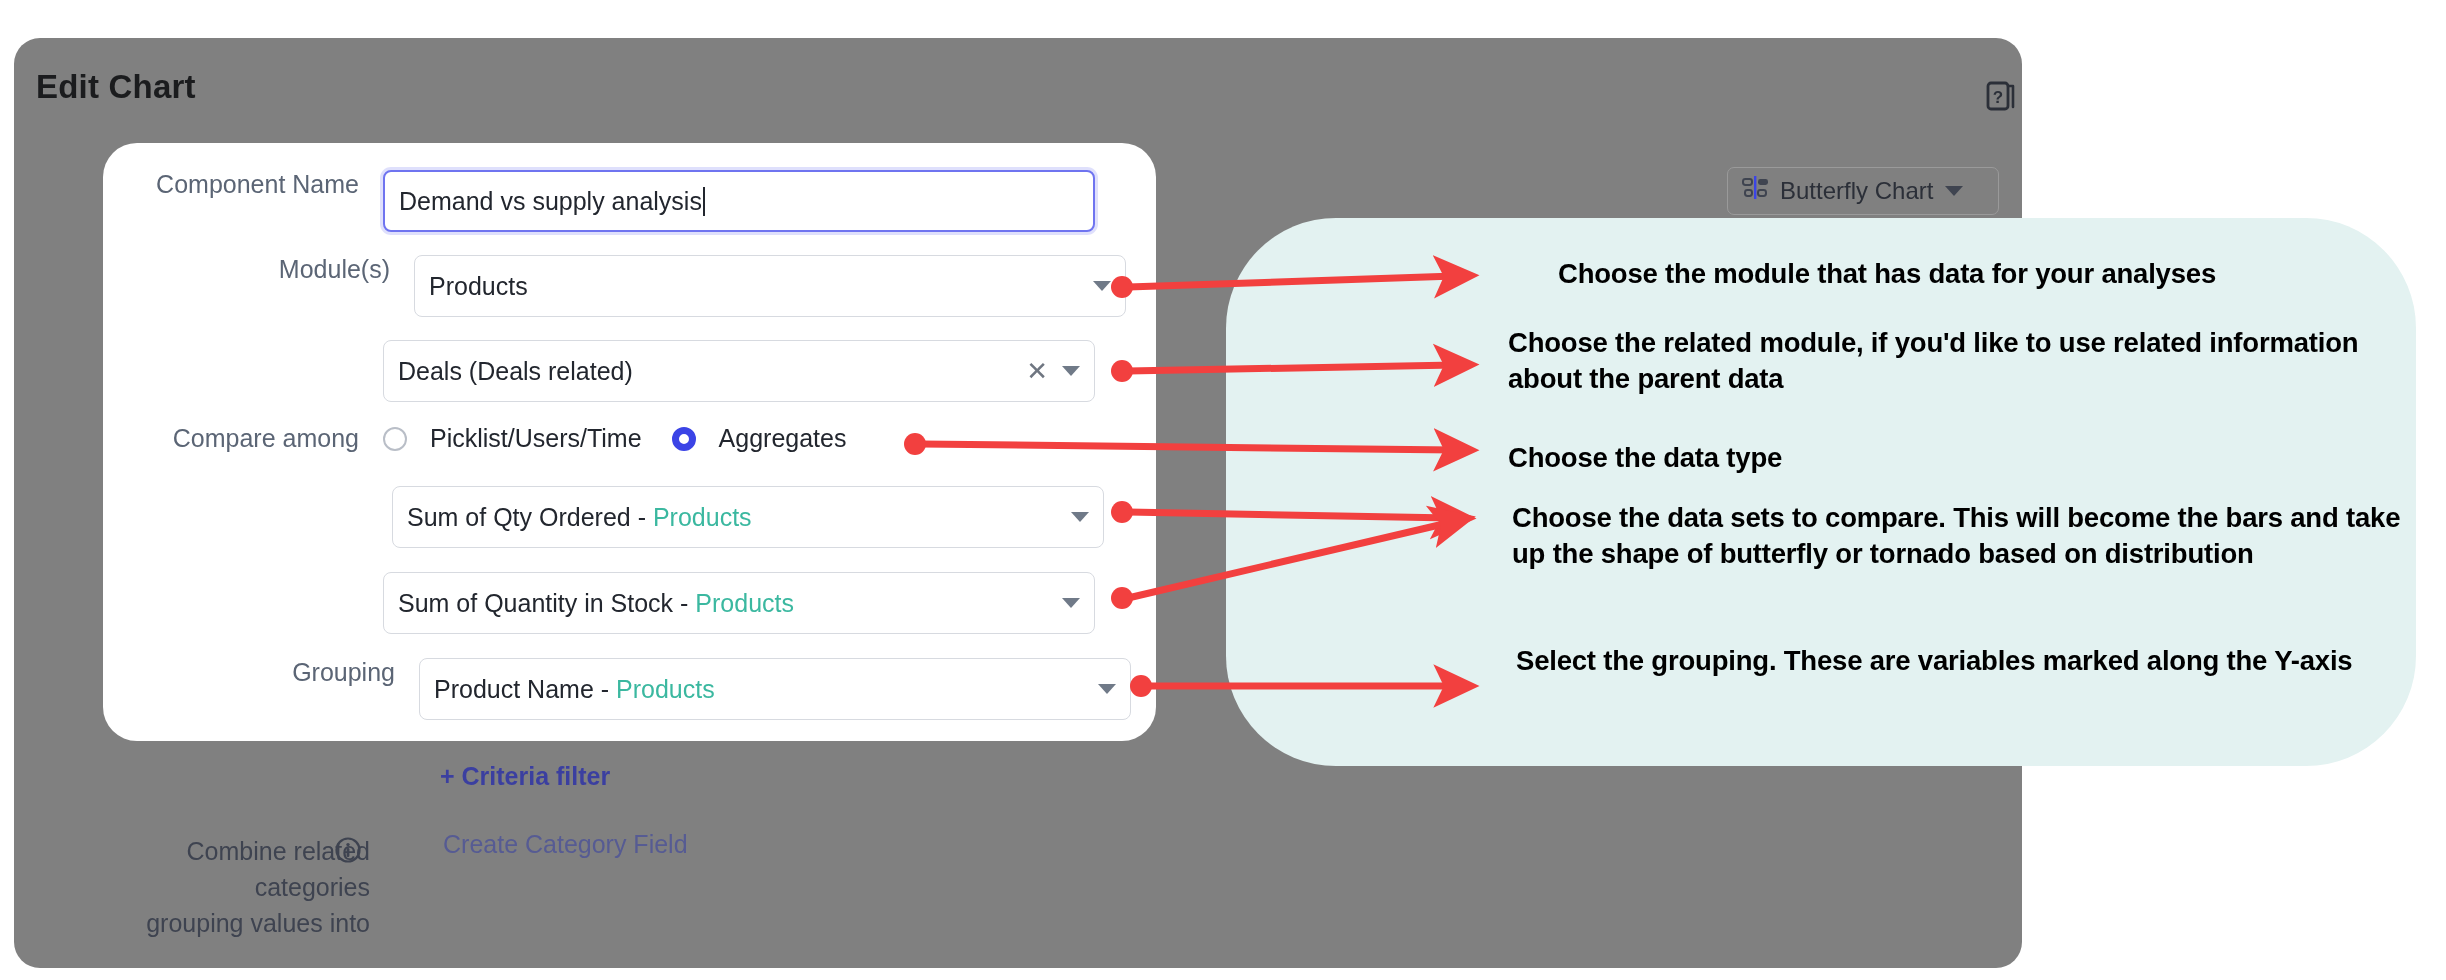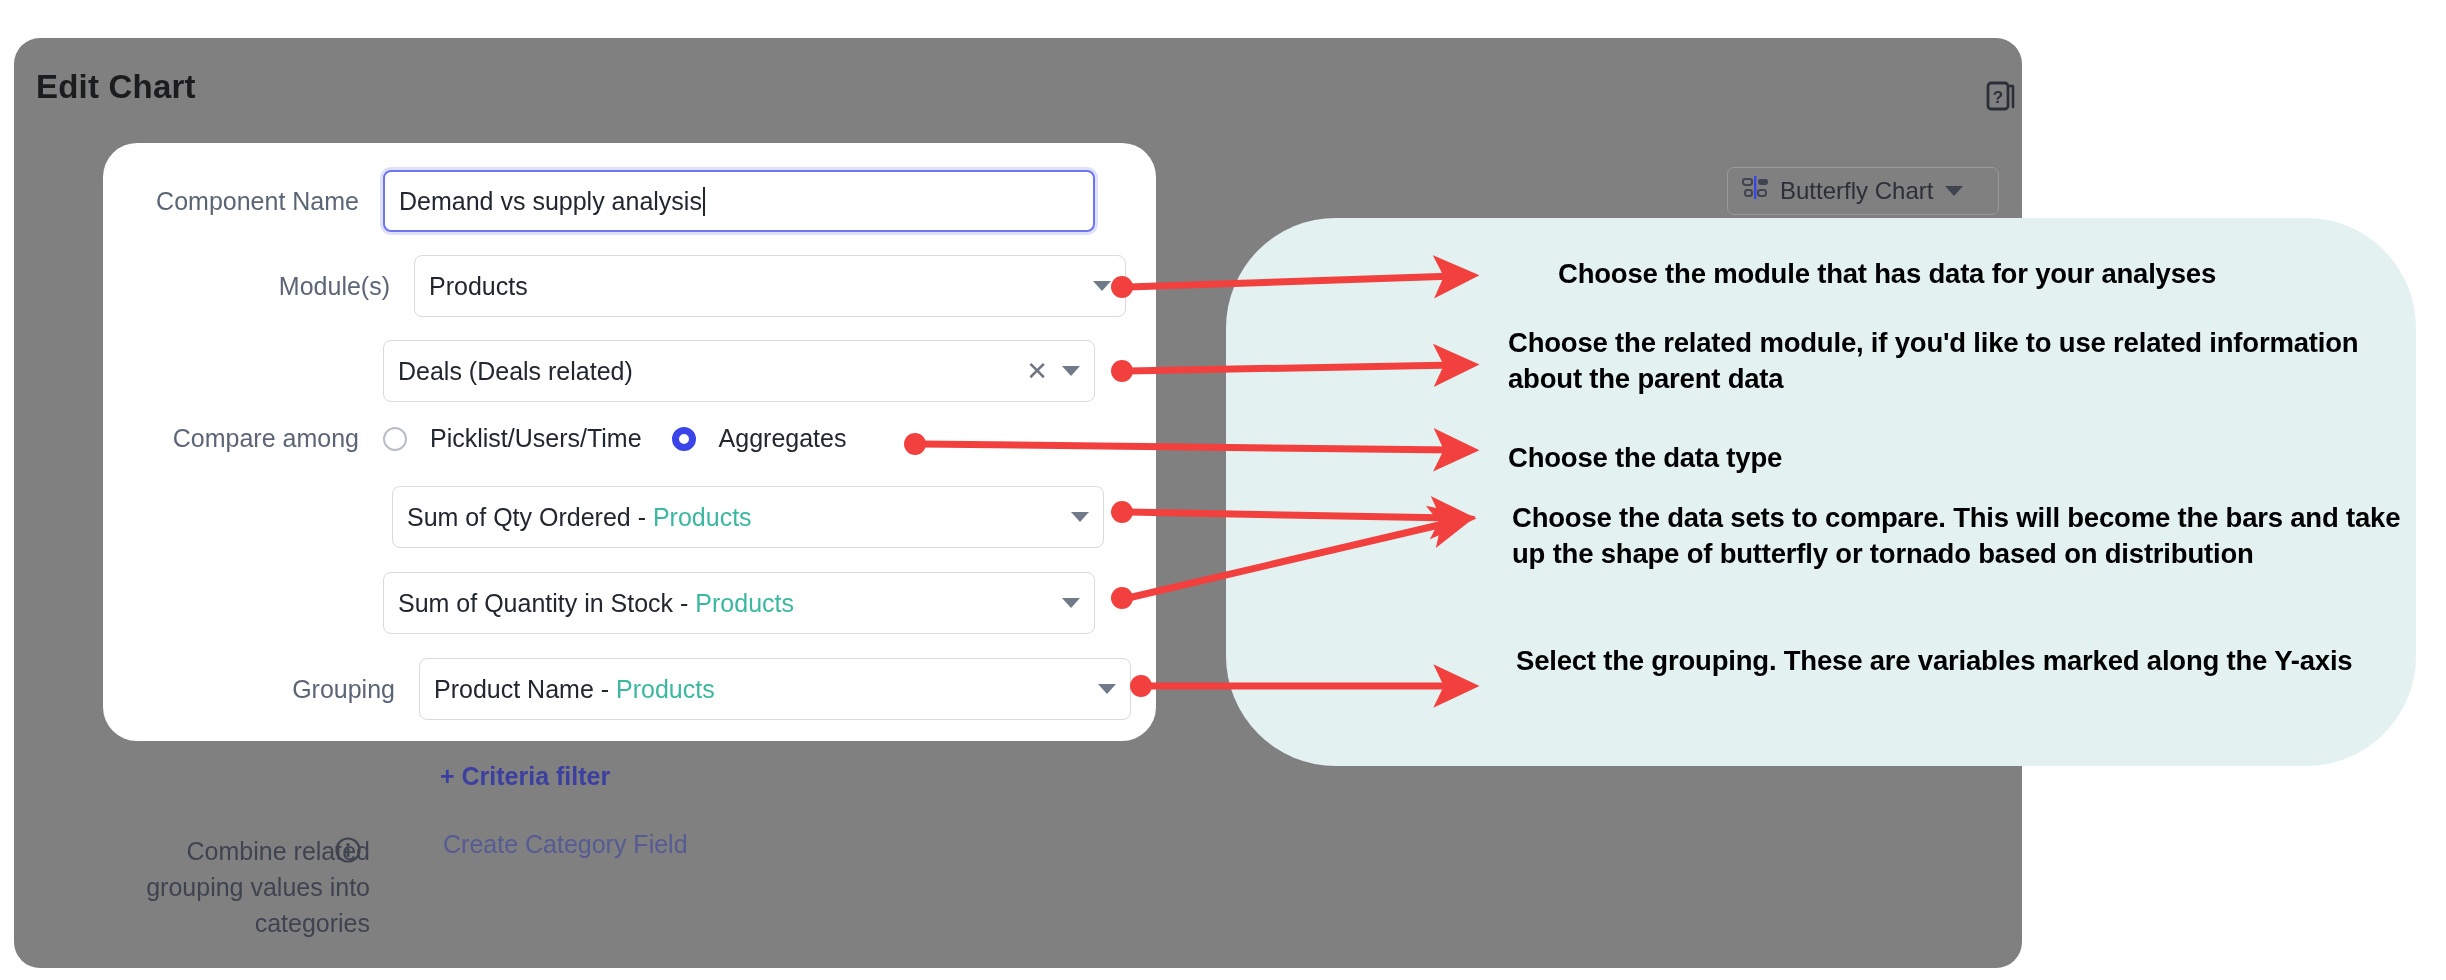--- a/index.html
+++ b/index.html
@@ -79,21 +79,21 @@
     top: 143px;
     width: 1053px;
     height: 598px;
     background: #ffffff;
     border-radius: 34px;
   }
 
   .form-row {
     position: absolute;
     display: flex;
-    align-items: center;
+    align-items: flex-start;
   }
   .row-label {
     width: 280px;
     text-align: right;
     padding-right: 24px;
     box-sizing: border-box;
     color: #5b6575;
     font-size: 25px;
     white-space: nowrap;
   }
@@ -303,22 +303,22 @@
     <span class="value"><span class="dash">Product Name - </span><span class="suffix-green">Products</span></span>
     <span class="caret-down"></span>
   </div>
 </div>
 
 <div class="gray-link" style="left:440px; top:762px;">+ Criteria filter</div>
 <div class="gray-link muted" style="left:443px; top:830px;">Create Category Field</div>
 
 <div id="combine-label">
   <div>Combine related</div>
+  <div>categories</div>
   <div>grouping values into</div>
-  <div>categories</div>
 </div>
 <div id="combine-info-icon">
   <svg width="28" height="28" viewBox="0 0 28 28">
     <circle cx="14" cy="14" r="11.5" fill="none" stroke="#3e4350" stroke-width="2.2"></circle>
     <circle cx="14" cy="8.6" r="1.7" fill="#3e4350"></circle>
     <rect x="12.6" y="12" width="2.8" height="9" rx="1.2" fill="#3e4350"></rect>
   </svg>
 </div>
 
 <div id="teal-panel"></div>

